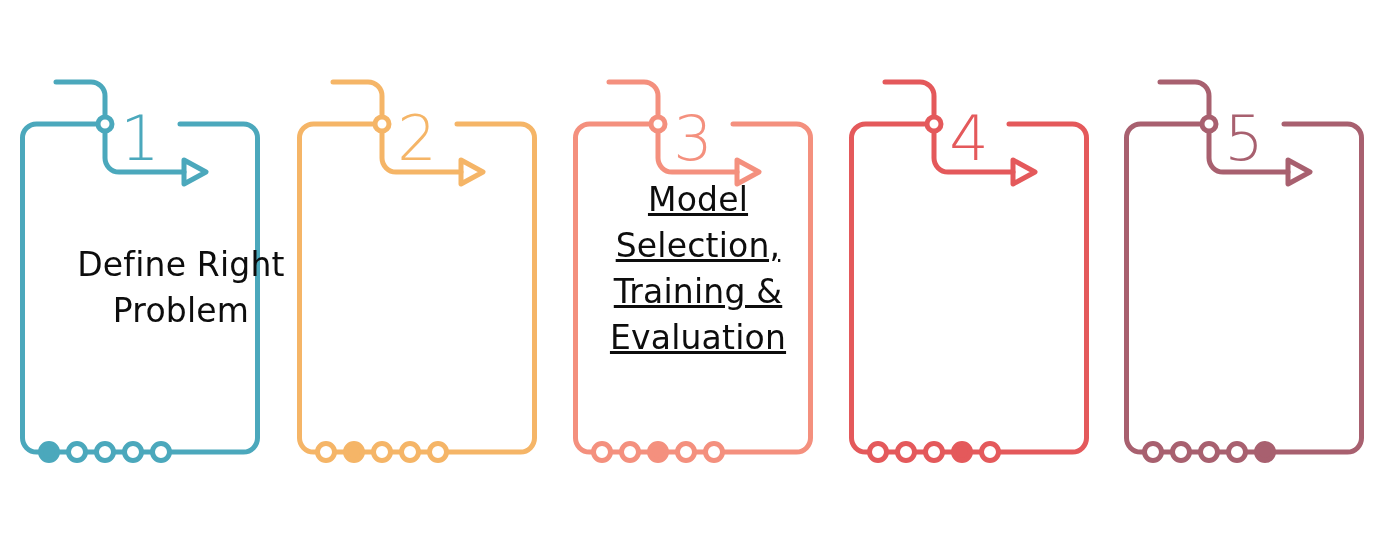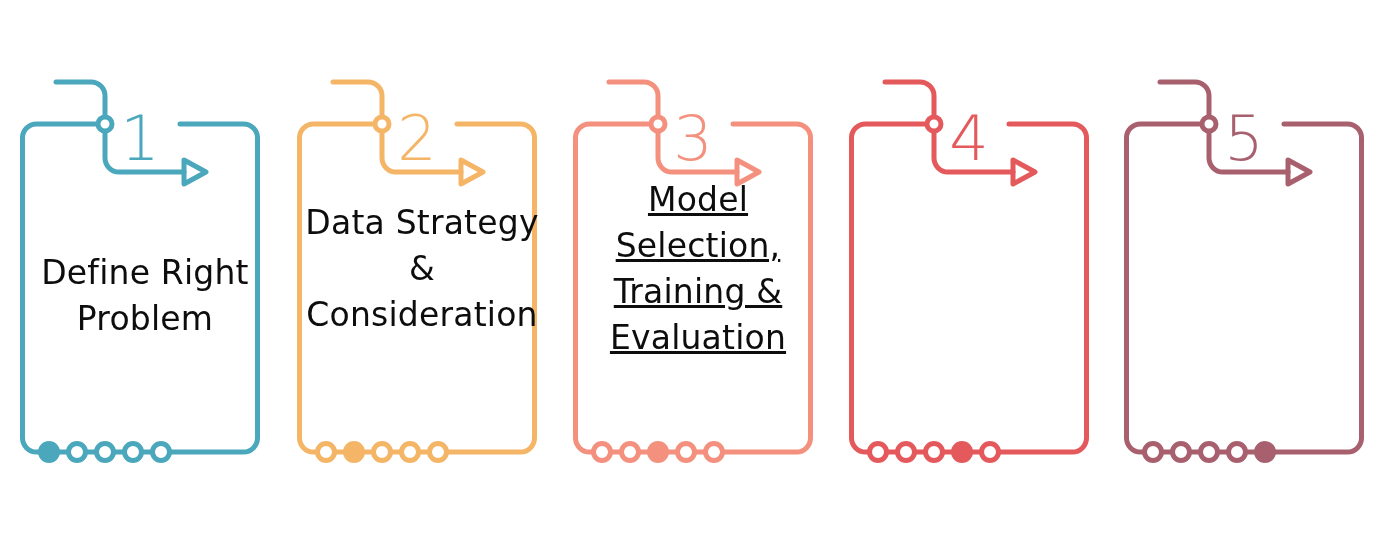--- a/index.html
+++ b/index.html
@@ -39,21 +39,21 @@
     top: 190px;
     text-align: center;
     font-family: "DejaVu Sans", sans-serif;
     font-size: 33px;
     line-height: 46px;
     color: #0d0d0d;
     letter-spacing: 0.2px;
     white-space: pre-line;
     pointer-events: none;
   }
-  .card-label.lines-2 { top: 250px; }
+  .card-label.lines-2 { top: 242px; padding-left: 36px; }
   .card-label.lines-3 { top: 200px; }
   .card-label.lines-4 { top: 177px; text-decoration: underline; }
 </style>
 </head>
 <body>
 
 <div id="stage">
     <div class="step-card" style="left: 20px;">
       <svg viewBox="0 0 250 537" xmlns="http://www.w3.org/2000/svg">
         <path d="M 85 124 H 16.5 A 14 14 0 0 0 2.5 138 V 438 A 14 14 0 0 0 16.5 452 H 223.5 A 14 14 0 0 0 237.5 438 V 138 A 14 14 0 0 0 223.5 124 H 160" fill="none" stroke="#4BA8BC" stroke-width="5" stroke-linecap="round"></path>
@@ -76,23 +76,20 @@
         <path d="M 36 82 H 71 A 14 14 0 0 1 85 96 V 158 A 14 14 0 0 0 99 172 H 164" fill="none" stroke="#F5B567" stroke-width="5" stroke-linecap="round"></path>
         <path d="M 164 160 L 186 172 L 164 184 Z" fill="none" stroke="#F5B567" stroke-width="5" stroke-linejoin="round" stroke-linecap="round"></path>
         <circle cx="85" cy="124" r="7" fill="#ffffff" stroke="#F5B567" stroke-width="5"></circle>
         <text x="120" y="160" fill="#F5B567" font-family="DejaVu Sans, sans-serif" font-size="62" font-weight="300" text-anchor="middle">2</text>
         <circle cx="29" cy="452" r="8.5" fill="#ffffff" stroke="#F5B567" stroke-width="5"></circle>
         <circle cx="57" cy="452" r="8.5" fill="#F5B567" stroke="#F5B567" stroke-width="5"></circle>
         <circle cx="85" cy="452" r="8.5" fill="#ffffff" stroke="#F5B567" stroke-width="5"></circle>
         <circle cx="113" cy="452" r="8.5" fill="#ffffff" stroke="#F5B567" stroke-width="5"></circle>
         <circle cx="141" cy="452" r="8.5" fill="#ffffff" stroke="#F5B567" stroke-width="5"></circle>
       </svg>
-      <div class="card-label lines-3">Data Strategy
-&amp;
-Consideration</div>
     </div>
     <div class="step-card" style="left: 573px;">
       <svg viewBox="0 0 250 537" xmlns="http://www.w3.org/2000/svg">
         <path d="M 85 124 H 16.5 A 14 14 0 0 0 2.5 138 V 438 A 14 14 0 0 0 16.5 452 H 223.5 A 14 14 0 0 0 237.5 438 V 138 A 14 14 0 0 0 223.5 124 H 160" fill="none" stroke="#F4907E" stroke-width="5" stroke-linecap="round"></path>
         <path d="M 36 82 H 71 A 14 14 0 0 1 85 96 V 158 A 14 14 0 0 0 99 172 H 164" fill="none" stroke="#F4907E" stroke-width="5" stroke-linecap="round"></path>
         <path d="M 164 160 L 186 172 L 164 184 Z" fill="none" stroke="#F4907E" stroke-width="5" stroke-linejoin="round" stroke-linecap="round"></path>
         <circle cx="85" cy="124" r="7" fill="#ffffff" stroke="#F4907E" stroke-width="5"></circle>
         <text x="120" y="160" fill="#F4907E" font-family="DejaVu Sans, sans-serif" font-size="62" font-weight="300" text-anchor="middle">3</text>
         <circle cx="29" cy="452" r="8.5" fill="#ffffff" stroke="#F4907E" stroke-width="5"></circle>
         <circle cx="57" cy="452" r="8.5" fill="#ffffff" stroke="#F4907E" stroke-width="5"></circle>

